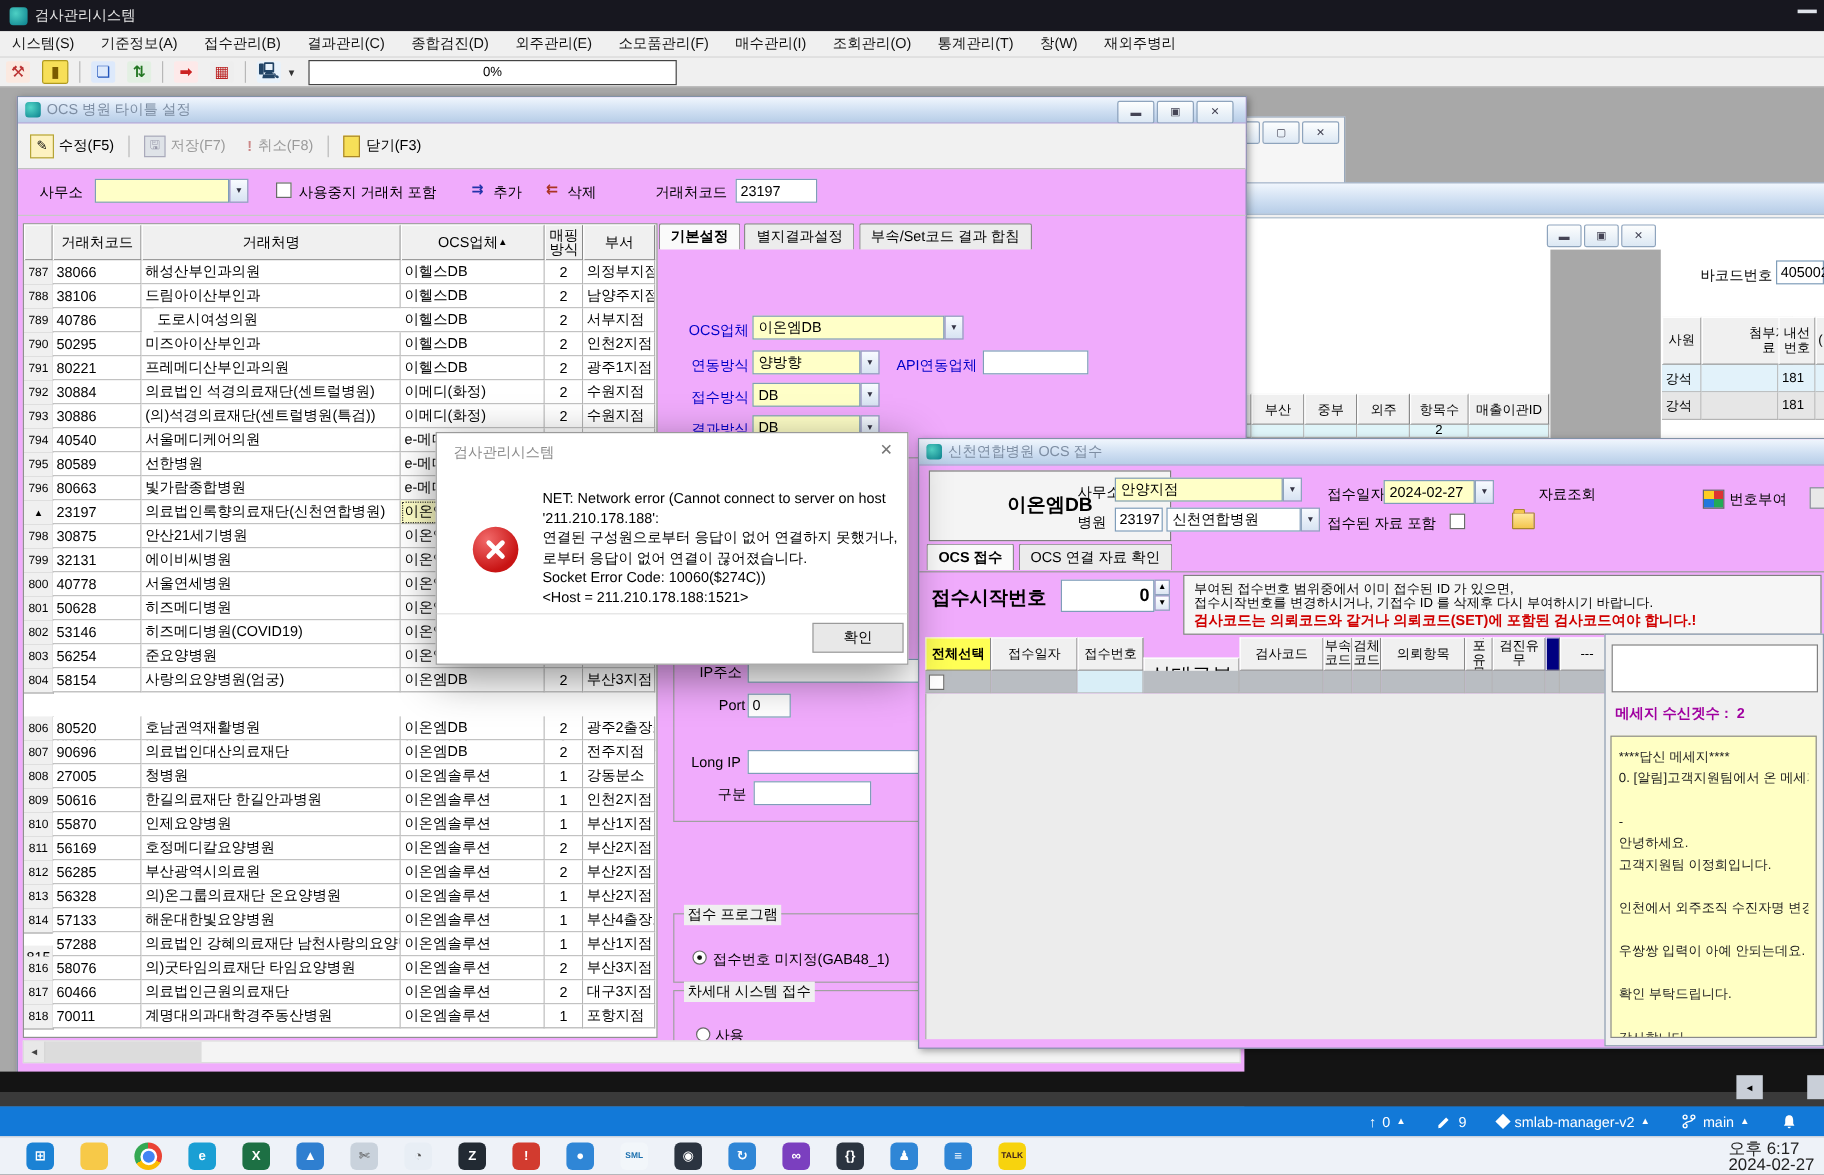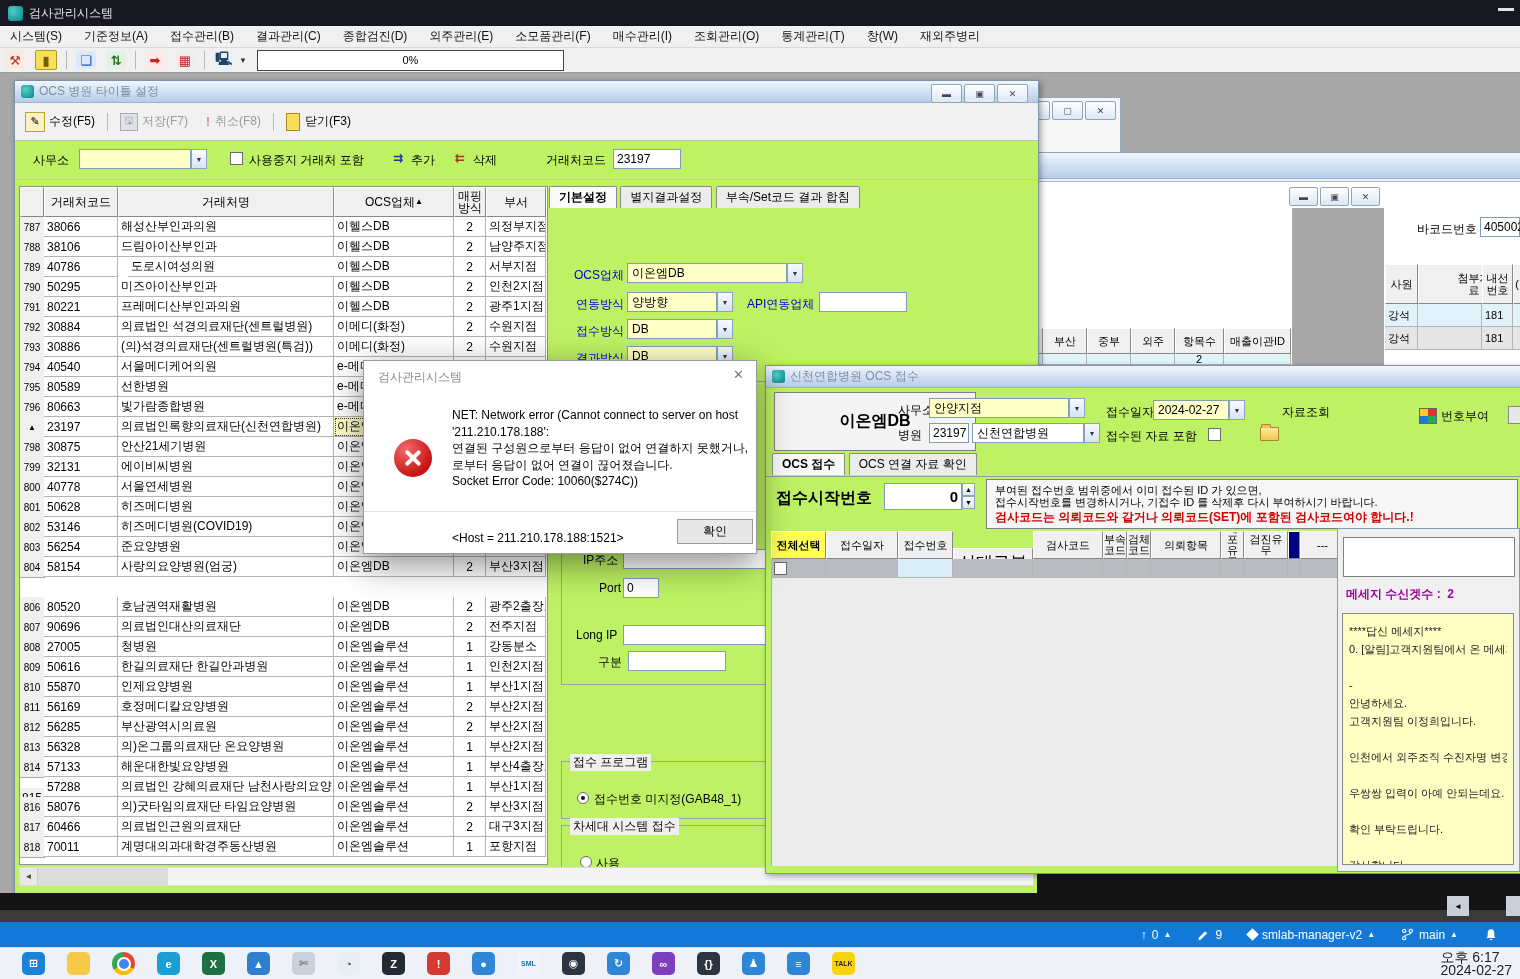--- a/index.html
+++ b/index.html
@@ -10,21 +10,21 @@
   
   .main-titlebar{left:0;top:0;width:1520px;height:26px;background:#17171f;color:#e6e6e6;display:flex;align-items:center;padding-left:8px;box-sizing:border-box;}
   .app-ico{width:15px;height:15px;border-radius:3px;background:radial-gradient(circle at 35% 35%,#4dd0c4,#0a7f8c);margin-right:6px;}
   .menubar{left:0;top:26px;width:1520px;height:22px;background:#f0f0f0;border-bottom:1px solid #d8d8d8;display:flex;align-items:center;padding-left:10px;box-sizing:border-box;}
   .menu-item{margin-right:22px;color:#111;}
   .toolbar{left:0;top:48px;width:1520px;height:24px;background:#f0f0f0;border-bottom:1px solid #9a9a9a;display:flex;align-items:center;}
   .tb-ico{width:20px;height:18px;margin:0 5px;display:flex;align-items:center;justify-content:center;font-size:13px;font-weight:bold;border-radius:2px;}
   .tb-sep{width:1px;height:18px;background:#b8b8b8;margin:0 4px;}
   .progress{width:305px;height:19px;border:1px solid #444;background:#fff;display:flex;align-items:center;justify-content:center;font-size:11px;margin-left:10px;}
   
-  .win{background:#bef264;border:1px solid #8192a8;box-shadow:2px 2px 6px rgba(0,0,0,.35);}
+  .win{background:#f0abfc;border:1px solid #8192a8;box-shadow:2px 2px 6px rgba(0,0,0,.35);}
   .wtitle{height:22px;background:linear-gradient(#f0f6fd,#cfdff2 55%,#b7cde7);display:flex;align-items:center;padding-left:6px;color:#7d8da2;border-bottom:1px solid #9fb4cc;box-sizing:border-box;}
   .wico{width:13px;height:13px;border-radius:3px;background:radial-gradient(circle at 35% 35%,#53d6c8,#0a7f8c);margin-right:5px;}
   .wbtns{position:absolute;top:3px;display:flex;gap:2px;}
   .wbtn{width:29px;height:17px;border:1px solid #8ea4bd;border-radius:2px;background:linear-gradient(#fdfefe,#dce8f4);display:flex;align-items:center;justify-content:center;font-size:9px;color:#445;}
   
   .btn{border:1px solid #8a8a8a;background:linear-gradient(#fdfdfd,#e6e6e6);display:inline-flex;align-items:center;justify-content:center;}
   .combo{background:#ffffc8;border:1px solid #7f9db9;height:20px;display:flex;align-items:center;padding:0 4px;box-sizing:border-box;}
   .combo.white{background:#fff;}
   .dd{width:16px;height:20px;border:1px solid #8ea4bd;background:linear-gradient(#f8fbff,#d7e3f2);display:flex;align-items:center;justify-content:center;font-size:7px;color:#334;box-sizing:border-box;}
   .inp{background:#fff;border:1px solid #7f9db9;height:20px;padding:0 3px;box-sizing:border-box;display:flex;align-items:center;}
@@ -645,21 +645,21 @@
     <div class="ab err-ico" style="left:30px;top:78px;width:38px;height:38px">
         <i class="a"></i>
         <i class="b"></i>
       </div>
     <div class="ab" id="error-lines" style="left:88px;top:46px;width:296px;line-height:16.5px">
         <div style="white-space: nowrap; overflow: hidden;">NET: Network error (Cannot connect to server on host</div>
         <div style="white-space: nowrap; overflow: hidden;">'211.210.178.188':</div>
         <div style="white-space: nowrap; overflow: hidden;">연결된 구성원으로부터 응답이 없어 연결하지 못했거나, 호스트</div>
         <div style="white-space: nowrap; overflow: hidden;">로부터 응답이 없어 연결이 끊어졌습니다.</div>
         <div style="white-space: nowrap; overflow: hidden;">Socket Error Code: 10060($274C))</div>
-        <div style="white-space: nowrap; overflow: hidden; margin-top: 40px;">&lt;Host = 211.210.178.188:1521&gt;</div>
+        <div style="white-space: nowrap; overflow: hidden;">&lt;Host = 211.210.178.188:1521&gt;</div>
       </div>
     <div class="ab" style="left:0;top:150px;width:100%;height:1px;background:#e2e2e2"></div>
     <div class="ab btn" style="left:313px;top:158px;width:74px;height:23px;background:#e8e8e8;border:1px solid #9a9a9a">확인</div>
   </div>
 
   <div class="ab statusbar">
     <span class="sb-item">
         <span>↑</span>
         <span>0</span>
         <span style="font-size:8px">▲</span>

